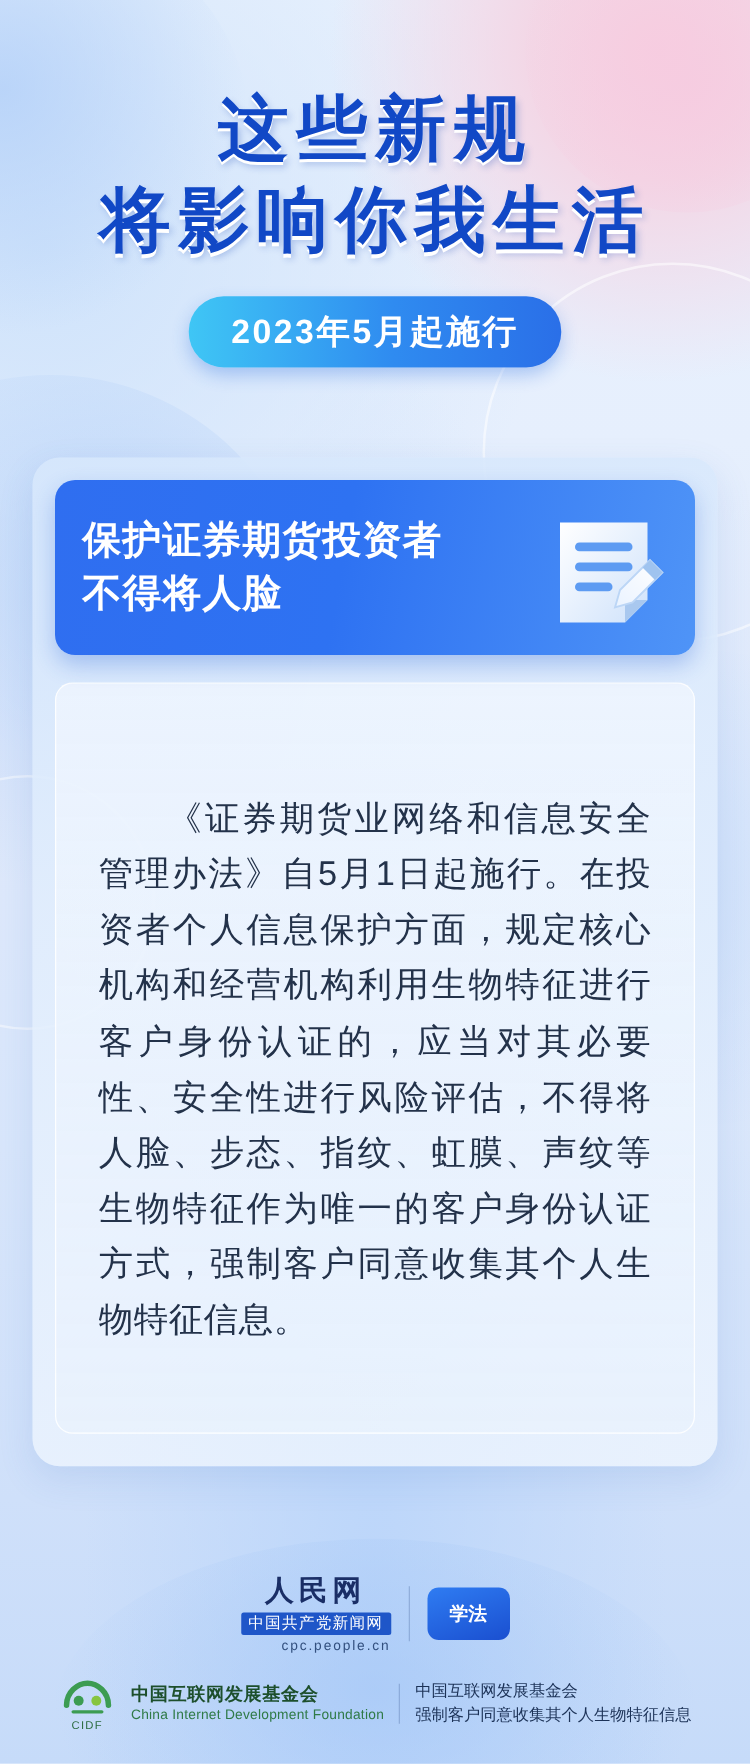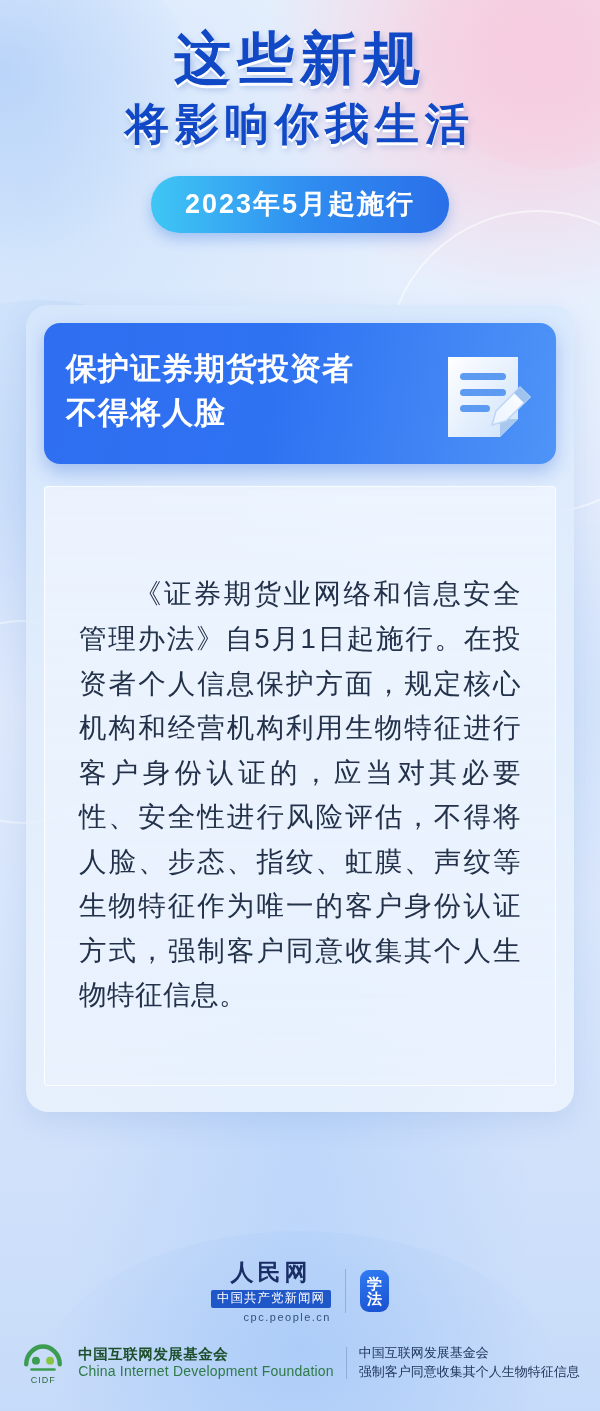--- a/index.html
+++ b/index.html
@@ -64,33 +64,34 @@
   }
   .arc-1 { width: 300px; height: 300px; right: -90px; top: 210px; }
   .arc-2 { width: 200px; height: 200px; left: -80px; top: 620px; border-color: rgba(255,255,255,.45); }
 
   
   .header {
     position: relative;
     padding-top: 25px;
     text-align: center;
     z-index: 3;
+    margin-top: 45px;
   }
   .title-line {
     font-family: "Liberation Sans", sans-serif;
     font-weight: bold;
     letter-spacing: 6px;
     line-height: 1.18;
     color: #1148c6;
     text-shadow:
       0 3px 0 #ffffff,
       2px 4px 6px rgba(20,70,180,.28);
   }
   .title-1 { font-size: 57px; }
-  .title-2 { font-size: 44px; margin-top: 6px; }
+  .title-2 { font-size: 57px; margin-top: 6px; }
   .subtitle-wrap {
     margin-top: 26px;
     display: flex;
     justify-content: center;
   }
   .subtitle {
     display: inline-block;
     padding: 10px 34px 11px;
     border-radius: 28px;
     background: linear-gradient(90deg, #3fc6f5 0%, #2f8bf0 55%, #2a6fe8 100%);
@@ -114,41 +115,40 @@
   }
   .banner {
     position: relative;
     border-radius: 16px;
     background: linear-gradient(100deg, #2f6ef0 0%, #2e72f2 45%, #4f94f7 100%);
     box-shadow: 0 8px 18px rgba(35,95,215,.3);
     padding: 26px 22px 28px;
     min-height: 128px;
     box-sizing: border-box;
     overflow: hidden;
-    font-family: Liberation Mono, monospace;
   }
   .banner-title {
     color: #ffffff;
     font-size: 31px;
     font-weight: bold;
     letter-spacing: 1px;
     line-height: 1.4;
     max-width: 330px;
   }
   .banner-icon {
     position: absolute;
     right: 18px;
     top: 22px;
     width: 104px;
     height: 100px;
   }
   .body-box {
     margin-top: 22px;
     border: 1px solid rgba(255,255,255,.85);
-    border-radius: 4px;
+    border-radius: 14px;
     background: linear-gradient(180deg, rgba(240,246,254,.78) 0%, rgba(233,242,253,.66) 100%);
     padding: 58px 34px 40px;
     min-height: 560px;
     box-sizing: border-box;
   }
   .body-text {
     color: #23324a;
     font-size: 27.5px;
     line-height: 1.62;
     text-align: justify;
@@ -202,21 +202,21 @@
     width: 1px;
     height: 44px;
     background: rgba(40,70,130,.25);
   }
   .xuefa {
     display: flex;
     align-items: center;
     gap: 8px;
   }
   .xuefa-badge {
-    width: 29px;
+    width: 66px;
     height: 42px;
     border-radius: 9px;
     background: linear-gradient(160deg, #2f7cf2, #1a4fd0);
     color: #fff;
     font-size: 15px;
     font-weight: bold;
     line-height: 1.05;
     display: flex;
     align-items: center;
     justify-content: center;
@@ -260,21 +260,21 @@
     text-align: left;
     line-height: 1.28;
   }
   .cidf-cn {
     font-size: 14.5px;
     color: #1d4f2c;
     font-weight: bold;
     letter-spacing: .5px;
   }
   .cidf-en {
-    font-size: 14px;
+    font-size: 11px;
     color: #2f7a47;
     letter-spacing: .2px;
   }
   .cidf-divider {
     width: 1px;
     height: 32px;
     background: rgba(40,70,130,.25);
   }
   .cidf-support {
     text-align: left;

